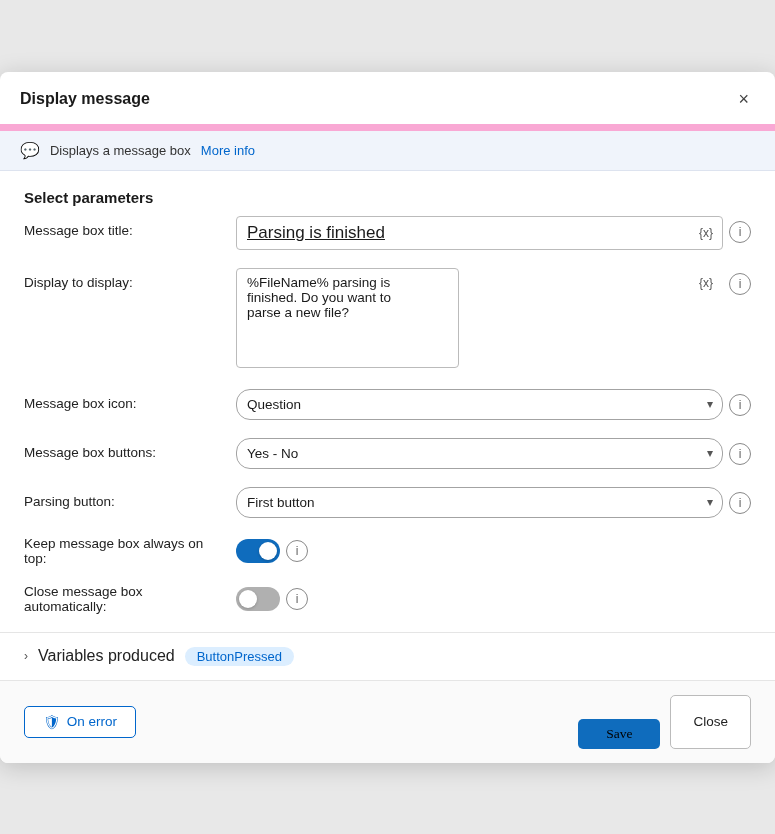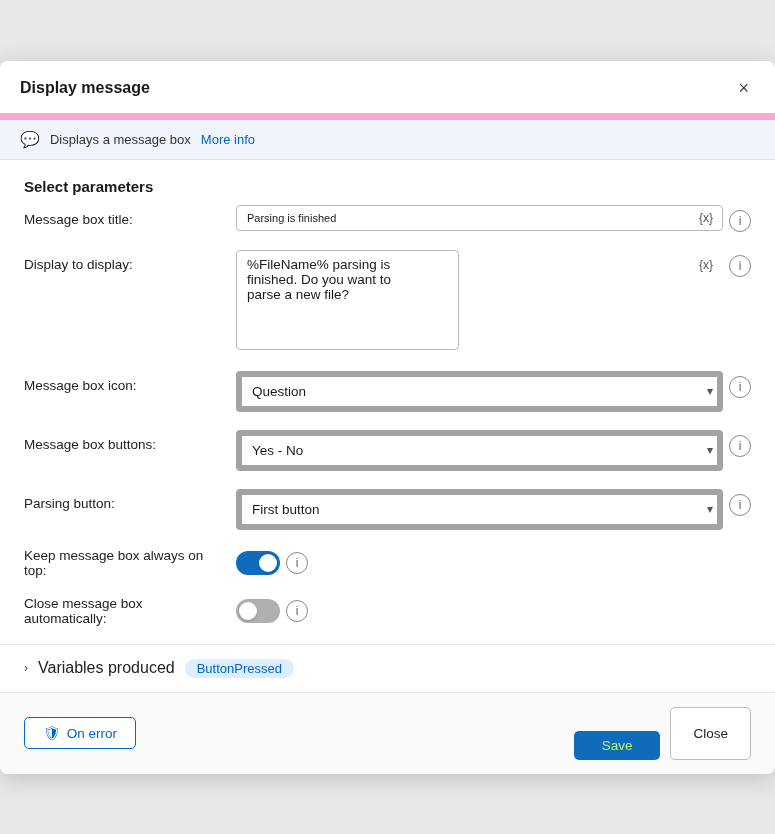--- a/index.html
+++ b/index.html
@@ -81,24 +81,25 @@
       flex: 1;
       display: flex;
       align-items: flex-start;
       gap: 6px;
     }
     .text-input {
       flex: 1;
       border: 1px solid #bbb;
       border-radius: 4px;
       padding: 6px 10px;
-      font-size: 11px;
+      font-size: 17px;
       color: #1a1a1a;
       background: #fff;
       outline: none;
+      text-decoration: underline;
     }
     .textarea-input {
       flex: 1;
       border: 1px solid #bbb;
       border-radius: 4px;
       padding: 6px 10px;
       font-size: 13.5px;
       color: #1a1a1a;
       background: #fff;
       outline: none;
@@ -119,22 +120,22 @@
       cursor: pointer;
       flex-shrink: 0;
       margin-top: 5px;
     }
     .select-wrap {
       flex: 1;
       position: relative;
     }
     .select-control {
       width: 100%;
-      border: 6px solid #a3a3a3;
-      border-radius: 4px;
+      border: 1px solid #a3a3a3;
+      border-radius: 14px;
       padding: 7px 32px 7px 10px;
       font-size: 13.5px;
       color: #1a1a1a;
       background: #fff;
       appearance: none;
       cursor: pointer;
       outline: none;
     }
     .select-arrow {
       position: absolute;
@@ -235,26 +236,26 @@
       gap: 6px;
       font-family: inherit;
     }
     .footer-right {
       display: flex;
       gap: 10px;
     }
     .btn-save {
       background: #0f6cbd;
       border: none;
-      color: #bef264;
+      color: #000000;
       border-radius: 5px;
       padding: 7px 28px;
       font-size: 13.5px;
       cursor: pointer;
-      font-family: Liberation Sans, sans-serif;
+      font-family: Liberation Serif, serif;
       font-weight: 500;
       margin-top: 24px;
     }
     .btn-cancel {
       background: #fff;
       border: 1.5px solid #bbb;
       color: #222;
       border-radius: 5px;
       padding: 7px 22px;
       font-size: 13.5px;

